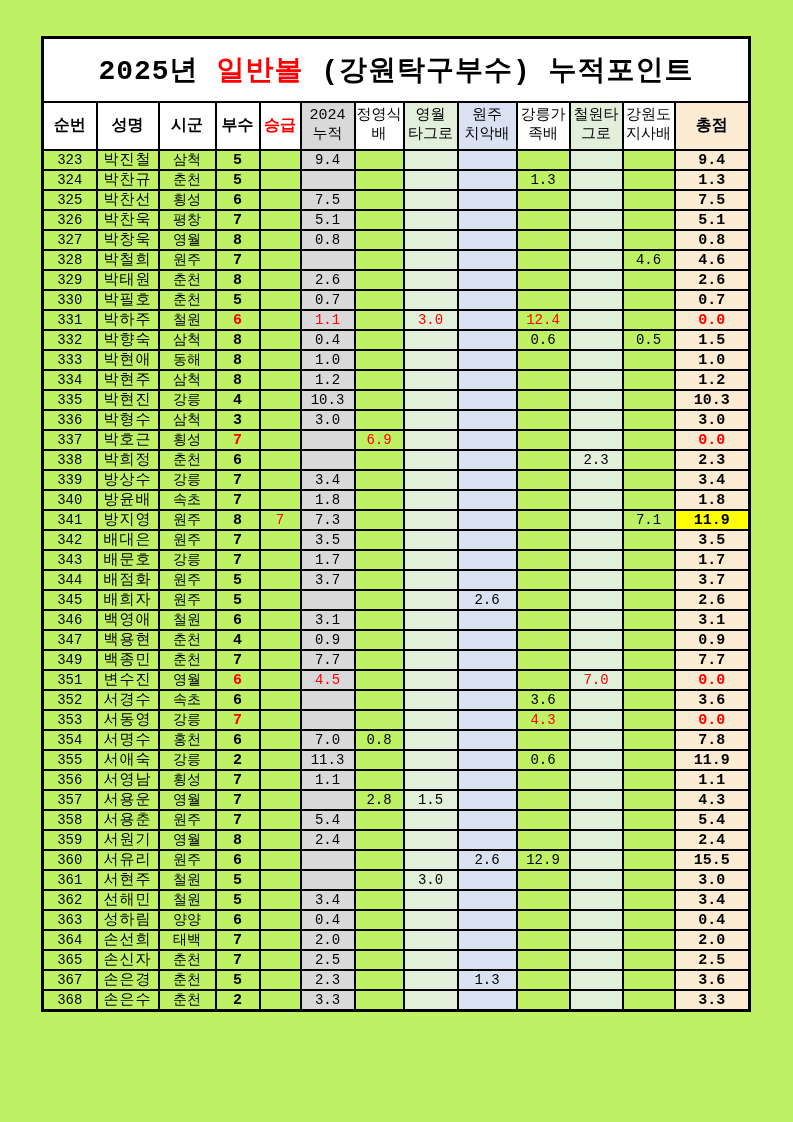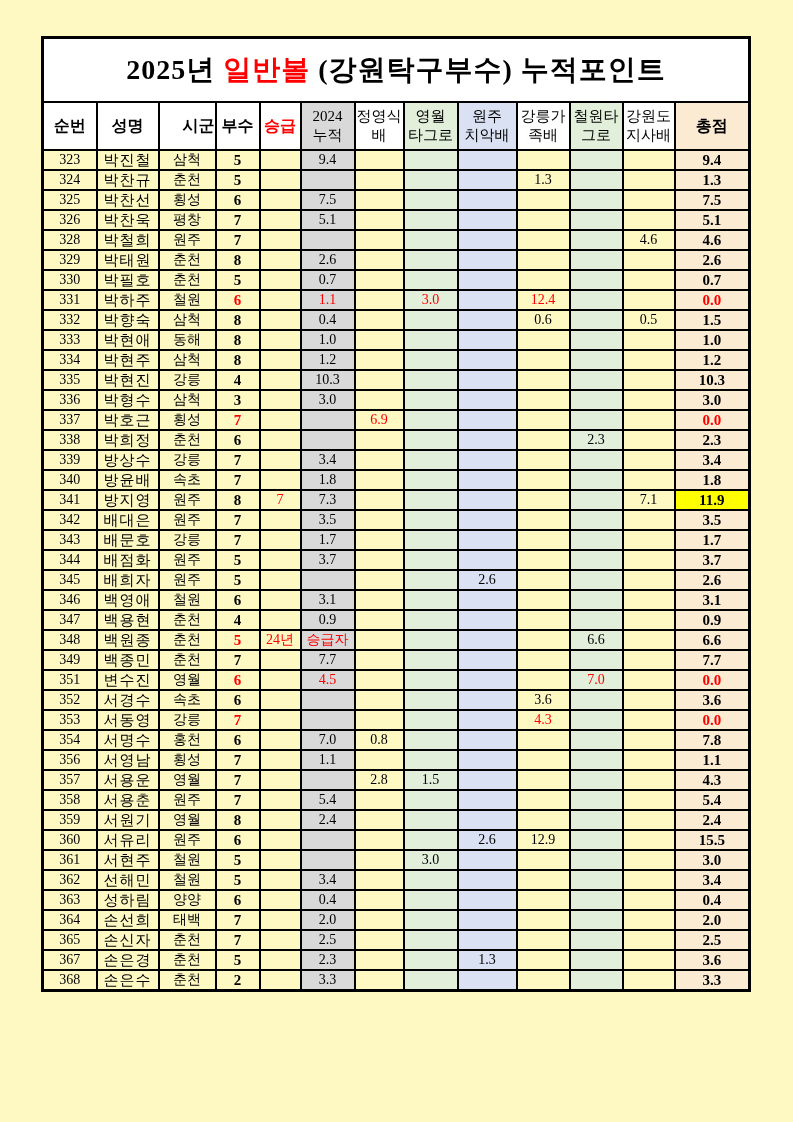--- a/index.html
+++ b/index.html
@@ -1,21 +1,21 @@
 <!DOCTYPE html>
 <html><head>
 <meta charset="utf-8">
 <style>
   html, body { margin: 0; padding: 0; background: #ffffff; }
   .page {
     position: relative;
     width: 793px;
     height: 1122px;
-    background: #fef9c3;
-    font-family: Liberation Serif, serif;
+    background: #bef264;
+    font-family: Liberation Mono, monospace;
     overflow: hidden;
   }
   table.points {
     position: absolute;
     left: 41px;
     top: 36px;
     border-collapse: collapse;
     table-layout: fixed;
     border: 3px solid #000;
   }
@@ -76,21 +76,21 @@
     </colgroup>
     <thead>
       <tr>
         <th class="title-cell" colspan="13">
           <span>2025년 </span><span style="color:#FF0000;">일반볼</span><span> (강원탁구부수) 누적포인트</span>
         </th>
       </tr>
       <tr class="header-row">
           <th class="b" style="background: rgb(255, 255, 255);">순번</th>
           <th class="b" style="background: rgb(255, 255, 255);">성명</th>
-          <th class="b" style="background: rgb(255, 255, 255); text-align: right;">시군</th>
+          <th class="b" style="background: rgb(255, 255, 255);">시군</th>
           <th class="b" style="background: rgb(255, 255, 255);">부수</th>
           <th class="b" style="background: rgb(255, 255, 255); color: rgb(255, 0, 0);">승급</th>
           <th style="background: rgb(217, 217, 217);">2024<br>누적</th>
           <th style="background: rgb(255, 255, 255);">정영식<br>배</th>
           <th style="background: rgb(226, 239, 218);">영월<br>타그로</th>
           <th style="background: rgb(217, 225, 242);">원주<br>치악배</th>
           <th style="background: rgb(255, 255, 255);">강릉가<br>족배</th>
           <th style="background: rgb(226, 239, 218);">철원타<br>그로</th>
           <th style="background: rgb(255, 255, 255);">강원도<br>지사배</th>
           <th class="b" style="background: rgb(250, 235, 210);">총점</th>
@@ -151,20 +151,35 @@
           <td style="background: rgb(217, 217, 217);">5.1</td>
           <td></td>
           <td style="background: rgb(226, 239, 218);"></td>
           <td style="background: rgb(217, 225, 242);"></td>
           <td></td>
           <td style="background: rgb(226, 239, 218);"></td>
           <td></td>
           <td class="b" style="background: rgb(250, 235, 210);">5.1</td>
         </tr>
         <tr>
+          <td>327</td>
+          <td class="name-cell">박창욱</td>
+          <td>영월</td>
+          <td class="b">8</td>
+          <td></td>
+          <td style="background: rgb(217, 217, 217);">0.8</td>
+          <td></td>
+          <td style="background: rgb(226, 239, 218);"></td>
+          <td style="background: rgb(217, 225, 242);"></td>
+          <td></td>
+          <td style="background: rgb(226, 239, 218);"></td>
+          <td></td>
+          <td class="b" style="background: rgb(250, 235, 210);">0.8</td>
+        </tr>
+        <tr>
           <td>328</td>
           <td class="name-cell">박철희</td>
           <td>원주</td>
           <td class="b">7</td>
           <td></td>
           <td style="background: rgb(217, 217, 217);"></td>
           <td></td>
           <td style="background: rgb(226, 239, 218);"></td>
           <td style="background: rgb(217, 225, 242);"></td>
           <td></td>
@@ -451,35 +466,20 @@
           <td style="background: rgb(217, 217, 217);">0.9</td>
           <td></td>
           <td style="background: rgb(226, 239, 218);"></td>
           <td style="background: rgb(217, 225, 242);"></td>
           <td></td>
           <td style="background: rgb(226, 239, 218);"></td>
           <td></td>
           <td class="b" style="background: rgb(250, 235, 210);">0.9</td>
         </tr>
         <tr>
-          <td>348</td>
-          <td class="name-cell">백원종</td>
-          <td>춘천</td>
-          <td class="b" style="color: rgb(255, 0, 0);">5</td>
-          <td style="color: rgb(255, 0, 0);">24년</td>
-          <td style="background: rgb(217, 217, 217); color: rgb(255, 0, 0);">승급자</td>
-          <td></td>
-          <td style="background: rgb(226, 239, 218);"></td>
-          <td style="background: rgb(217, 225, 242);"></td>
-          <td></td>
-          <td style="background: rgb(226, 239, 218);">6.6</td>
-          <td></td>
-          <td class="b" style="background: rgb(250, 235, 210);">6.6</td>
-        </tr>
-        <tr>
           <td>349</td>
           <td class="name-cell">백종민</td>
           <td>춘천</td>
           <td class="b">7</td>
           <td></td>
           <td style="background: rgb(217, 217, 217);">7.7</td>
           <td></td>
           <td style="background: rgb(226, 239, 218);"></td>
           <td style="background: rgb(217, 225, 242);"></td>
           <td></td>
@@ -539,20 +539,35 @@
           <td class="b">6</td>
           <td></td>
           <td style="background: rgb(217, 217, 217);">7.0</td>
           <td>0.8</td>
           <td style="background: rgb(226, 239, 218);"></td>
           <td style="background: rgb(217, 225, 242);"></td>
           <td></td>
           <td style="background: rgb(226, 239, 218);"></td>
           <td></td>
           <td class="b" style="background: rgb(250, 235, 210);">7.8</td>
+        </tr>
+        <tr>
+          <td>355</td>
+          <td class="name-cell">서애숙</td>
+          <td>강릉</td>
+          <td class="b">2</td>
+          <td></td>
+          <td style="background: rgb(217, 217, 217);">11.3</td>
+          <td></td>
+          <td style="background: rgb(226, 239, 218);"></td>
+          <td style="background: rgb(217, 225, 242);"></td>
+          <td>0.6</td>
+          <td style="background: rgb(226, 239, 218);"></td>
+          <td></td>
+          <td class="b" style="background: rgb(250, 235, 210);">11.9</td>
         </tr>
         <tr>
           <td>356</td>
           <td class="name-cell">서영남</td>
           <td>횡성</td>
           <td class="b">7</td>
           <td></td>
           <td style="background: rgb(217, 217, 217);">1.1</td>
           <td></td>
           <td style="background: rgb(226, 239, 218);"></td>

